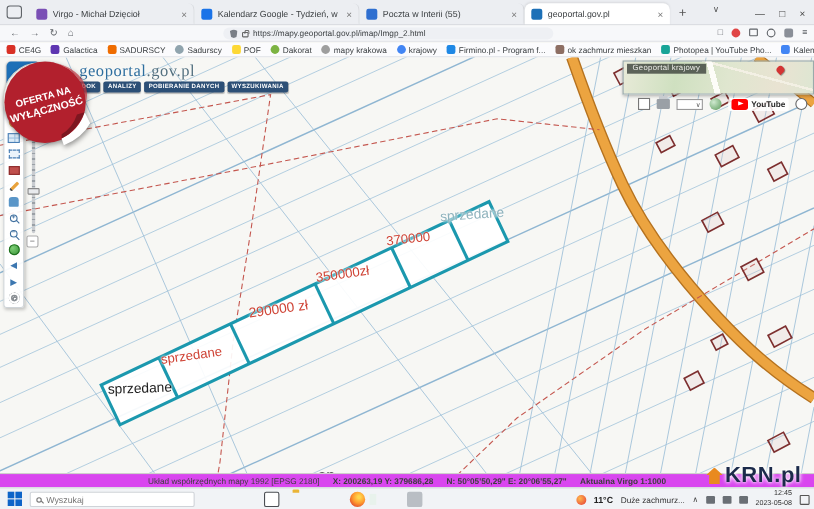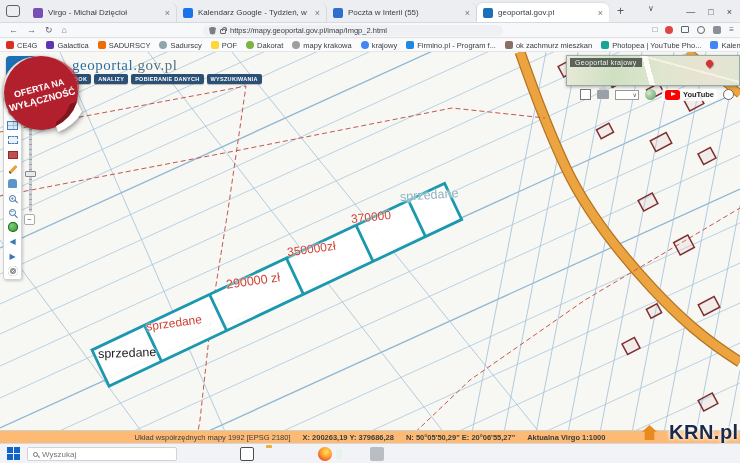--- a/index.html
+++ b/index.html
@@ -98,28 +98,28 @@
   .ytbtn:before { content:""; position:absolute; left:5.5px; top:2.5px; border-left:5px solid #fff; border-top:2.5px solid transparent; border-bottom:2.5px solid transparent; }
   .ytlabel { font-size:7.5px; font-weight:bold; color:#282828; }
   .infoc { width:11px; height:11px; border-radius:50%; border:1.5px solid #666; background:#fff; }
   .consent { width:21px; height:12px; background:#111; border-radius:6px; display:flex; align-items:center; justify-content:space-evenly; }
 
   
   #badge-energy { position:absolute; top:74px; left:283px; filter:drop-shadow(1px 2px 2px rgba(0,0,0,.35)); }
   #badge-excl { position:absolute; top:74px; left:388px; filter:drop-shadow(1px 2px 2.5px rgba(0,0,0,.4)); }
 
   
-  #krn { position:absolute; top:369px; left:642px; display:flex; align-items:center; gap:12px; z-index:60; text-shadow:0 0 3px #fff,0 0 5px #fff; }
+  #krn { position:absolute; top:369px; left:642px; display:flex; align-items:center; gap:2px; z-index:60; text-shadow:0 0 3px #fff,0 0 5px #fff; }
   #krn .khouse { width:15px; height:15px; background:#e98a1f; clip-path:polygon(50% 0,100% 45%,82% 45%,82% 100%,18% 100%,18% 45%,0 45%); filter:drop-shadow(0 0 1px #fff); }
   #krn .ktext { font-size:20px; font-weight:bold; color:#1b2a4a; letter-spacing:.5px; }
 
   #sp-label { position:absolute; top:372px; left:289px; font-size:15px; color:#1d1d1d; text-shadow:0 0 2px #fff; }
 
   
-  #statusbar { position:absolute; top:430px; left:0; width:740px; height:13px; background:#fdba74; border-top:1px solid #cfcfcb; display:flex; align-items:center; justify-content:center; gap:12px; font-size:7.5px; color:#3c3c3c; white-space:nowrap; }
+  #statusbar { position:absolute; top:430px; left:0; width:740px; height:13px; background:#d946ef; border-top:1px solid #cfcfcb; display:flex; align-items:center; justify-content:center; gap:12px; font-size:7.5px; color:#3c3c3c; white-space:nowrap; }
   #statusbar b { font-weight:bold; }
 
   
   #taskbar { position:absolute; top:443px; left:0; width:740px; height:20px; background:#f1f3f6; border-top:1px solid #d5d8dc; }
   #start { position:absolute; top:3px; left:7px; width:13px; height:13px; display:grid; grid-template-columns:6px 6px; grid-gap:1px; }
   #start i { background:#0e64c8; }
   #tb-search { position:absolute; top:3px; left:27px; width:150px; height:14px; background:#fff; border:1px solid #cfd3d8; border-radius:2px; display:flex; align-items:center; gap:4px; padding:0 5px; }
   #tb-search .smag { width:5px; height:5px; border:1.2px solid #777; border-radius:50%; position:relative; flex:none; }
   #tb-search .smag:after { content:""; position:absolute; width:3px; height:1.2px; background:#777; bottom:-1.5px; right:-2.5px; transform:rotate(45deg); }
   #tb-search input { border:none; outline:none; font-size:8px; color:#555; width:100%; background:transparent; font-family:"Liberation Sans",sans-serif; }
@@ -481,13 +481,27 @@
   <div id="tb-search">
     <span class="smag"></span>
     <input type="text" placeholder="Wyszukaj" style="">
   </div>
   <span class="tbi taskview" style="left:240px"></span>
   <span class="tbi folder" style="left:266px"></span>
   <span class="tbi calc" style="left:292px"></span>
   <span class="tbi ffox" style="left:318px"></span>
   <span class="tbi excel" style="left:344px"></span>
   <span class="tbi grayapp" style="left:370px"></span>
+  <div id="tb-right">
+    <span class="wicon"></span>
+    <span class="wtemp">11°C</span>
+    <span class="wdesc">Duże zachmurz...</span>
+    <span class="trayglyph">∧</span>
+    <span class="trayic"></span>
+    <span class="trayic"></span>
+    <span class="trayic"></span>
+    <div id="clock">
+      <div>12:45</div>
+      <div>2023-05-08</div>
+    </div>
+    <span class="notif"></span>
+  </div>
 </div>
 
 </body></html>

